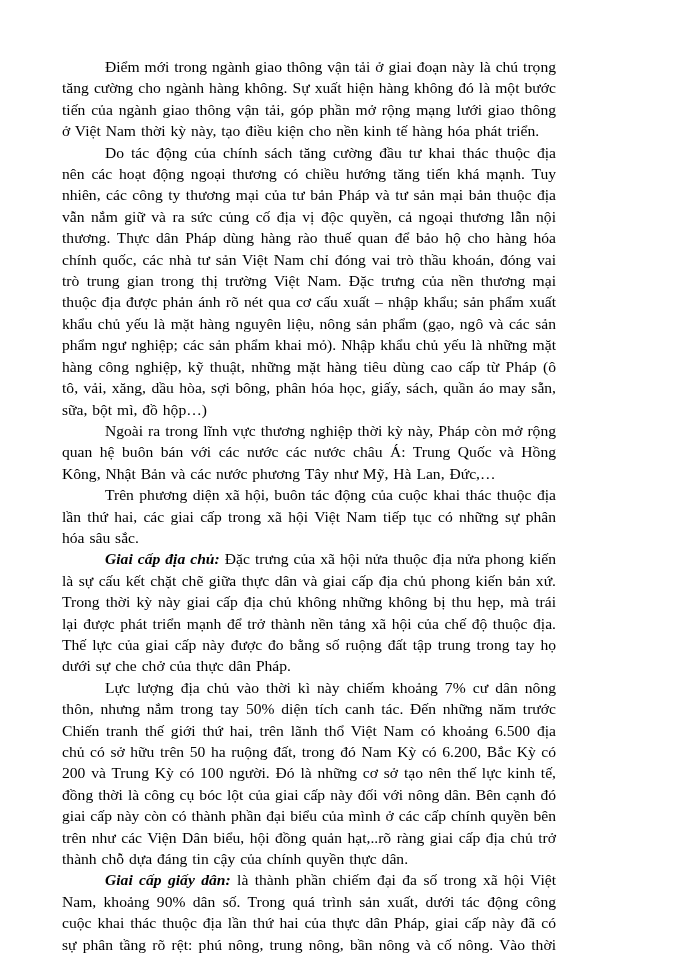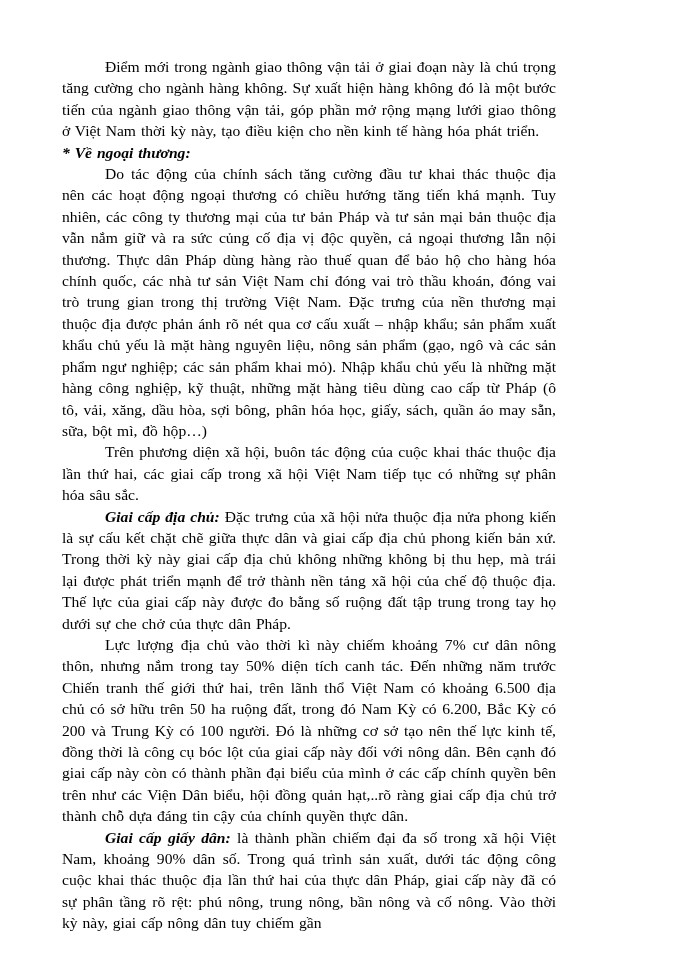--- a/index.html
+++ b/index.html
@@ -32,24 +32,24 @@
   .bi { font-weight: bold; font-style: italic; }
   .b  { font-weight: bold; }
 </style>
 </head>
 <body>
 
 <div class="page">
 
   <p class="para indent"><span>Điểm mới trong ngành giao thông vận tải ở giai đoạn này là chú trọng tăng cường cho ngành hàng không. Sự xuất hiện hàng không đó là một bước tiến của ngành giao thông vận tải, góp phần mở rộng mạng lưới giao thông ở Việt Nam thời kỳ này, tạo điều kiện cho nền kinh tế hàng hóa phát triển.</span></p>
 
-  <p class="para bi"><span>* Về ngoại thương:</span></p>
 
   <p class="para indent"><span>Do tác động của chính sách tăng cường đầu tư khai thác thuộc địa nên các hoạt động ngoại thương có chiều hướng tăng tiến khá mạnh. Tuy nhiên, các công ty thương mại của tư bản Pháp và tư sản mại bản thuộc địa vẫn nắm giữ và ra sức củng cố địa vị độc quyền, cả ngoại thương lẫn nội thương. Thực dân Pháp dùng hàng rào thuế quan để bảo hộ cho hàng hóa chính quốc, các nhà tư sản Việt Nam chỉ đóng vai trò thầu khoán, đóng vai trò trung gian trong thị trường Việt Nam. Đặc trưng của nền thương mại thuộc địa được phản ánh rõ nét qua cơ cấu xuất – nhập khẩu; sản phẩm xuất khẩu chủ yếu là mặt hàng nguyên liệu, nông sản phẩm (gạo, ngô và các sản phẩm ngư nghiệp; các sản phẩm khai mỏ). Nhập khẩu chủ yếu là những mặt hàng công nghiệp, kỹ thuật, những mặt hàng tiêu dùng cao cấp từ Pháp (ô tô, vải, xăng, dầu hòa, sợi bông, phân hóa học, giấy, sách, quần áo may sẵn, sữa, bột mì, đồ hộp…)</span></p>
 
+  <p class="para indent"><span>Ngoài ra trong lĩnh vực thương nghiệp thời kỳ này, Pháp còn mở rộng quan hệ buôn bán với các nước các nước châu Á: Trung Quốc và Hồng Kông, Nhật Bản và các nước phương Tây như Mỹ, Hà Lan, Đức,…</span></p>
 
 
   <p class="para indent"><span>Trên phương diện xã hội, buôn tác động của cuộc khai thác thuộc địa lần thứ hai, các giai cấp trong xã hội Việt Nam tiếp tục có những sự phân hóa sâu sắc.</span></p>
 
   <p class="para indent"><span class="bi">Giai cấp địa chủ:</span><span> Đặc trưng của xã hội nửa thuộc địa nửa phong kiến là sự cấu kết chặt chẽ giữa thực dân và giai cấp địa chủ phong kiến bản xứ. Trong thời kỳ này giai cấp địa chủ không những không bị thu hẹp, mà trái lại được phát triển mạnh để trở thành nền tảng xã hội của chế độ thuộc địa. Thế lực của giai cấp này được đo bằng số ruộng đất tập trung trong tay họ dưới sự che chở của thực dân Pháp.</span></p>
 
   <p class="para indent"><span>Lực lượng địa chủ vào thời kì này chiếm khoảng 7% cư dân nông thôn, nhưng nắm trong tay 50% diện tích canh tác. Đến những năm trước Chiến tranh thế giới thứ hai, trên lãnh thổ Việt Nam có khoảng 6.500 địa chủ có sở hữu trên 50 ha ruộng đất, trong đó Nam Kỳ có 6.200, Bắc Kỳ có 200 và Trung Kỳ có 100 người. Đó là những cơ sở tạo nên thế lực kinh tế, đồng thời là công cụ bóc lột của giai cấp này đối với nông dân. Bên cạnh đó giai cấp này còn có thành phần đại biểu của mình ở các cấp chính quyền bên trên như các Viện Dân biểu, hội đồng quản hạt,..rõ ràng giai cấp địa chủ trở thành chỗ dựa đáng tin cậy của chính quyền thực dân.</span></p>
 
   <p class="para indent"><span class="bi">Giai cấp giấy dân:</span><span> là thành phần chiếm đại đa số trong xã hội Việt Nam, khoảng 90% dân số. Trong quá trình sản xuất, dưới tác động công cuộc khai thác thuộc địa lần thứ hai của thực dân Pháp, giai cấp này đã có sự phân tầng rõ rệt: phú nông, trung nông, bần nông và cố nông. Vào thời kỳ này, giai cấp nông dân tuy chiếm gần</span></p>
 

